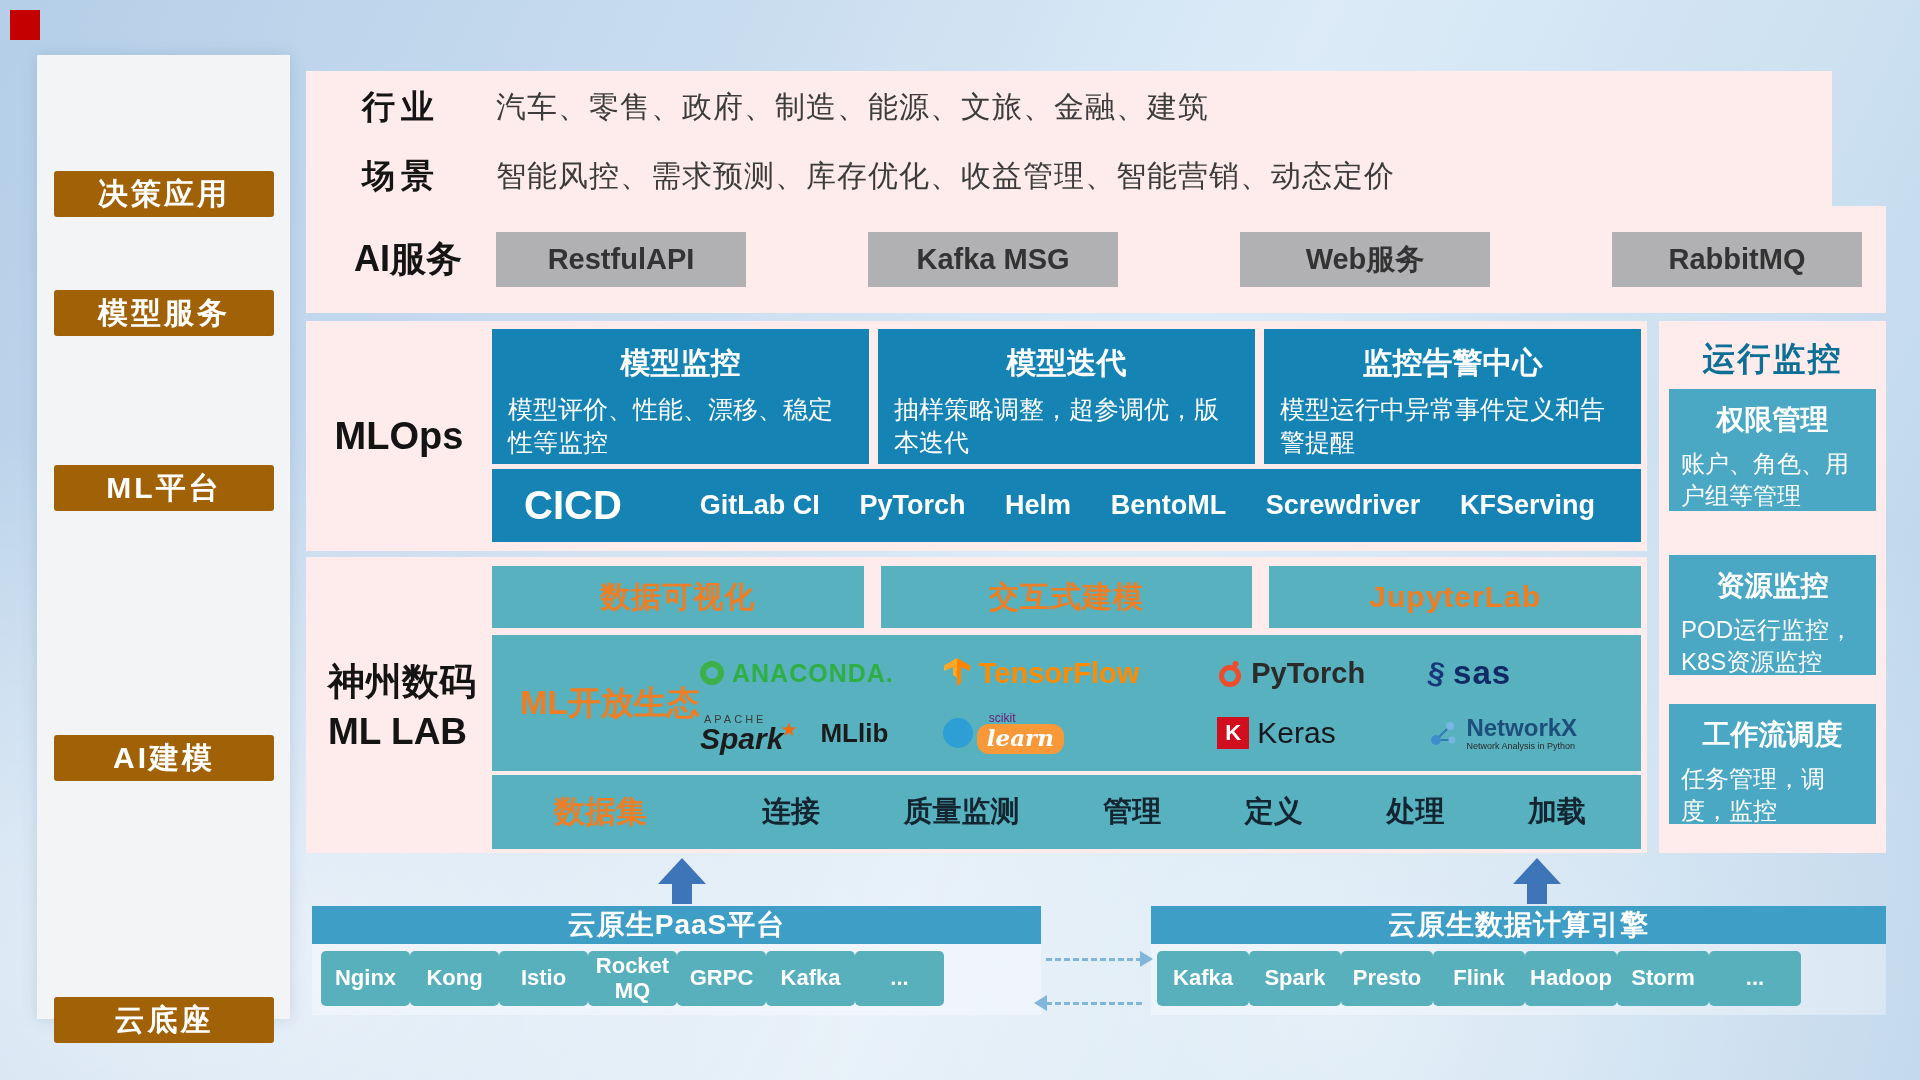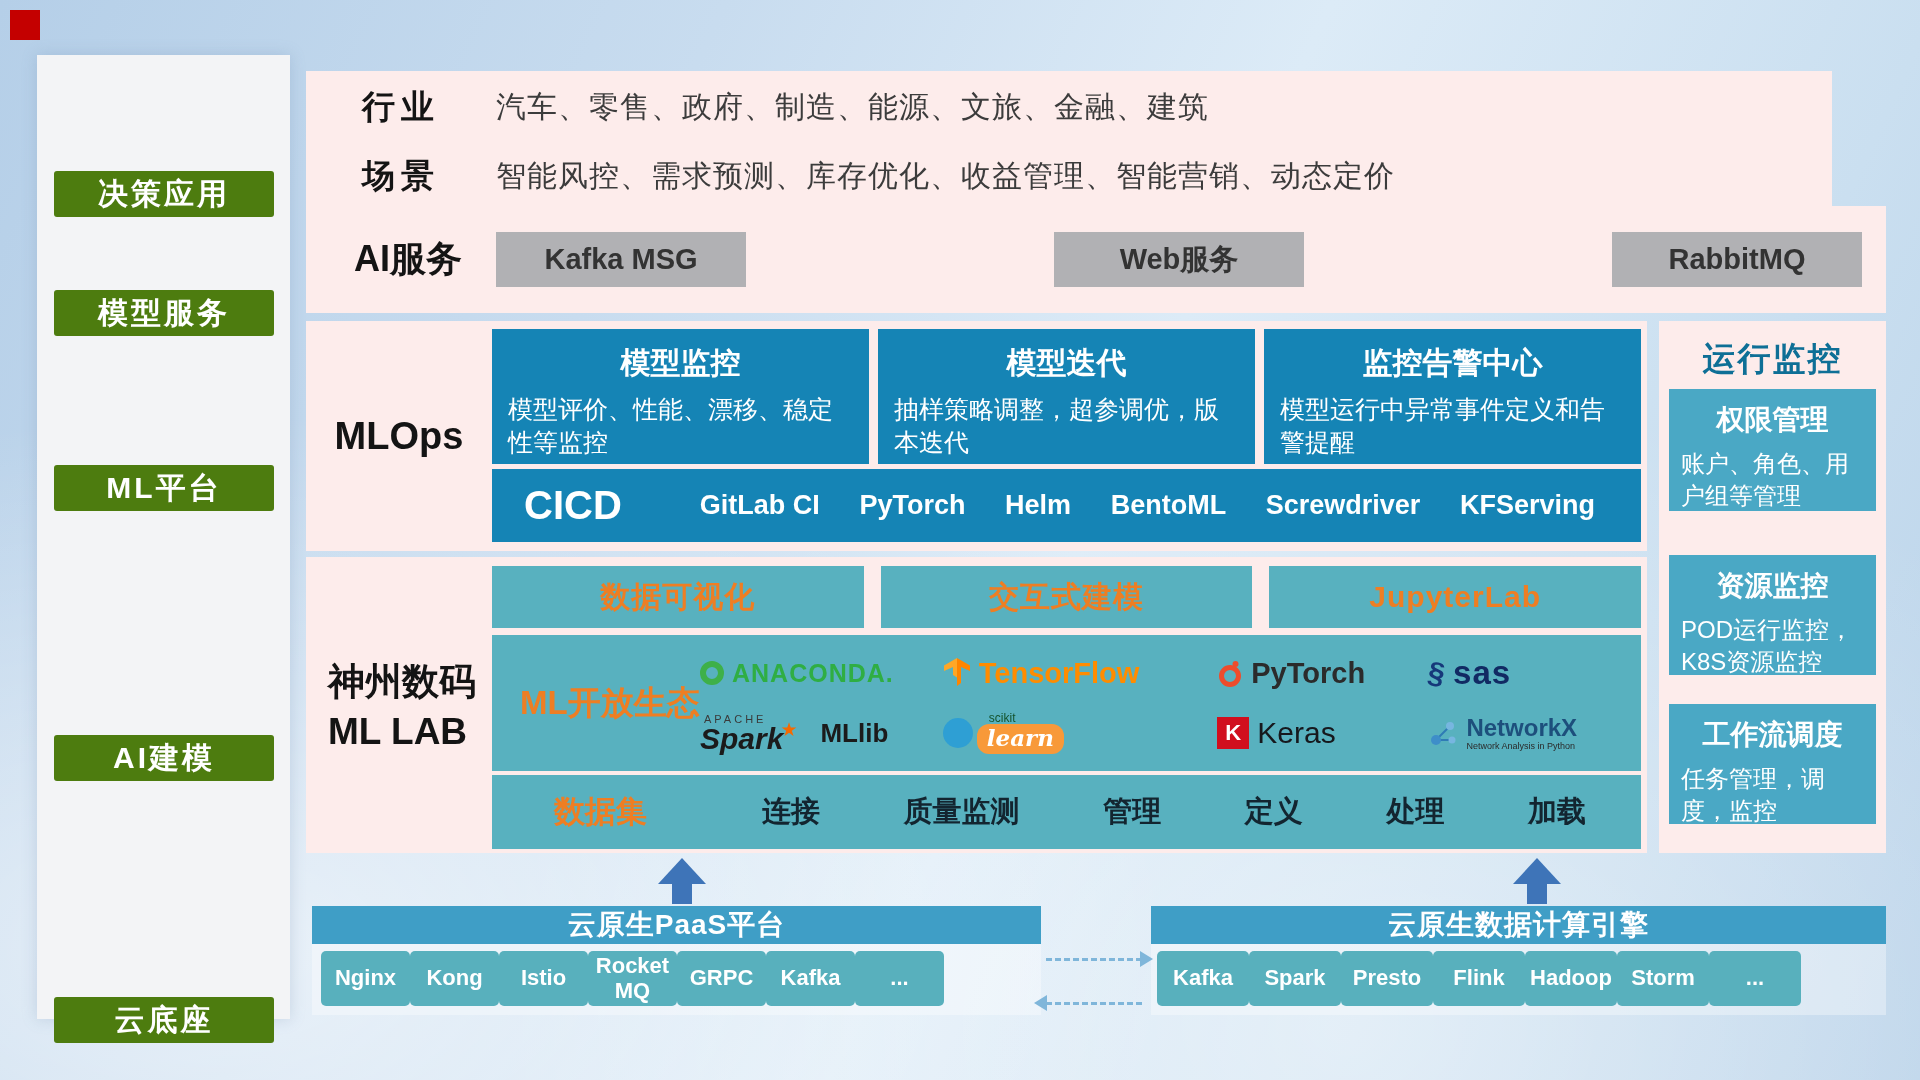--- a/index.html
+++ b/index.html
@@ -9,21 +9,21 @@
     background:
       radial-gradient(ellipse at 12% 88%, rgba(255,255,255,0.6), rgba(255,255,255,0) 40%),
       radial-gradient(ellipse at 70% 95%, rgba(255,255,255,0.45), rgba(255,255,255,0) 45%),
       linear-gradient(115deg,#b5cfe8 0%,#c8dcef 30%,#dcebf7 55%,#cadff0 80%,#b9d2e9 100%);
   }
   .corner { position:absolute; left:10px; top:10px; width:30px; height:30px; background:#c40000; }
 
   
   .sidebar { position:absolute; left:37px; top:55px; width:253px; height:964px; background:#f3f4f6;
     box-shadow:0 0 14px rgba(110,140,175,0.28); }
-  .side-btn { position:absolute; left:17px; width:220px; height:46px; background:#4d7c0f; border-radius:3px;
+  .side-btn { position:absolute; left:17px; width:220px; height:46px; background:#a16207; border-radius:3px;
     color:#fff; font-size:30px; font-weight:bold; letter-spacing:3px;
     display:flex; align-items:center; justify-content:center; }
 
   
   .panel { position:absolute; background:#fdeceb; }
   .row1 { left:306px; top:71px; width:1526px; height:141px; display:flex; flex-direction:column;
     justify-content:center; gap:24px; padding-left:56px; }
   .kv { display:flex; align-items:center; white-space:nowrap; }
   .kv-label { width:134px; font-size:33px; font-weight:bold; color:#141414; letter-spacing:6px; }
   .kv-value { font-size:30px; color:#3c3c3c; letter-spacing:1px; }
@@ -65,21 +65,21 @@
   .ana-text { color:#2fae43; font-weight:bold; font-size:25px; letter-spacing:1px; }
   .tf-text { font-size:29px; font-weight:bold; color:#ff8c00; }
   .pt-text { font-size:29px; font-weight:600; color:#2b2b2b; }
   .sas-glyph { font-size:30px; color:#16387a; font-weight:bold; transform:rotate(10deg); display:inline-block; }
   .sas-text { font-size:33px; font-weight:bold; color:#112a63; letter-spacing:1px; }
   .spark-apache { font-size:11px; color:#3a3a3a; letter-spacing:3px; display:block; margin-left:4px; }
   .spark-main { font-size:30px; font-weight:bold; font-style:italic; color:#1b1b1b; line-height:0.9; }
   .spark-star { color:#f56a00; font-size:19px; position:relative; top:-13px; left:-3px; font-style:normal; }
   .spark-suffix { font-size:26px; font-weight:bold; color:#1b1b1b; margin-left:12px; }
   .sk-circle { width:30px; height:30px; border-radius:50%; background:#2e9fd4; flex:none; margin-right:-4px; }
-  .sk-top { font-size:12px; color:#14532d; display:block; margin-left:12px; line-height:1; }
+  .sk-top { font-size:12px; color:#701a75; display:block; margin-left:12px; line-height:1; }
   .sk-learn { font-family:"DejaVu Serif","Liberation Serif",serif; font-style:italic; font-weight:bold;
     font-size:23px; color:#fff; background:#f89939; padding:0 10px 3px; border-radius:12px; display:inline-block; }
   .keras-box { width:32px; height:32px; background:#d10f1e; color:#fff; display:flex; align-items:center;
     justify-content:center; font-weight:bold; font-size:22px; flex:none; }
   .keras-text { font-size:30px; color:#16181d; font-weight:500; }
   .nx-name { font-size:24px; font-weight:bold; color:#1d4f7c; display:block; line-height:1.1; }
   .nx-sub { font-size:9px; color:#2a2a2a; display:block; }
 
   .dataset-bar { position:absolute; left:186px; top:218px; width:1149px; height:74px; background:#58b1bf;
     display:flex; align-items:center; padding:0 55px 0 62px; }
@@ -137,20 +137,21 @@
     </div>
     <div class="kv">
       <span class="kv-label">场景</span>
       <span class="kv-value">智能风控、需求预测、库存优化、收益管理、智能营销、动态定价</span>
     </div>
   </section>
 
   <section class="panel row2">
     <span class="row2-label">AI服务</span>
     <div class="gray-btn-row">
+      <div class="gray-btn">RestfulAPI</div>
       <div class="gray-btn">Kafka MSG</div>
       <div class="gray-btn">Web服务</div>
       <div class="gray-btn">RabbitMQ</div>
     </div>
   </section>
 
   <section class="panel row3">
     <div class="mlops-label">MLOps</div>
     <div class="mlops-cards">
       <div class="mlops-card">

